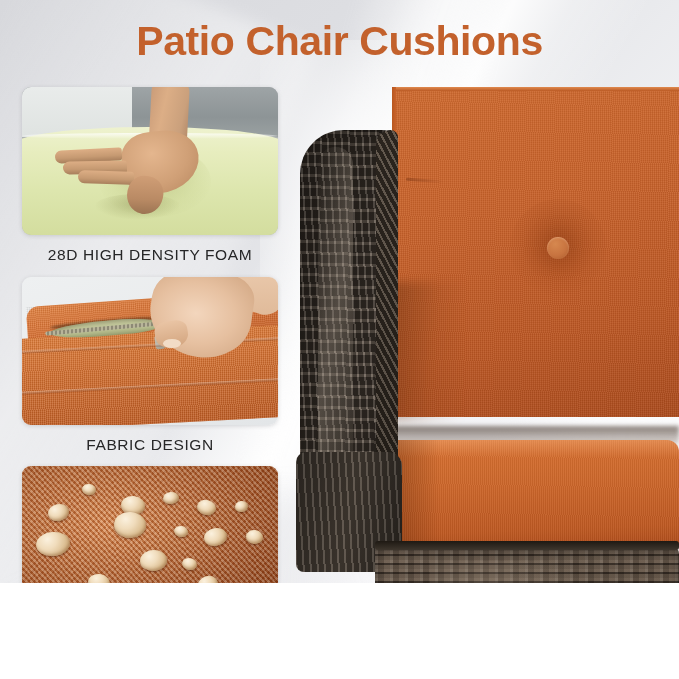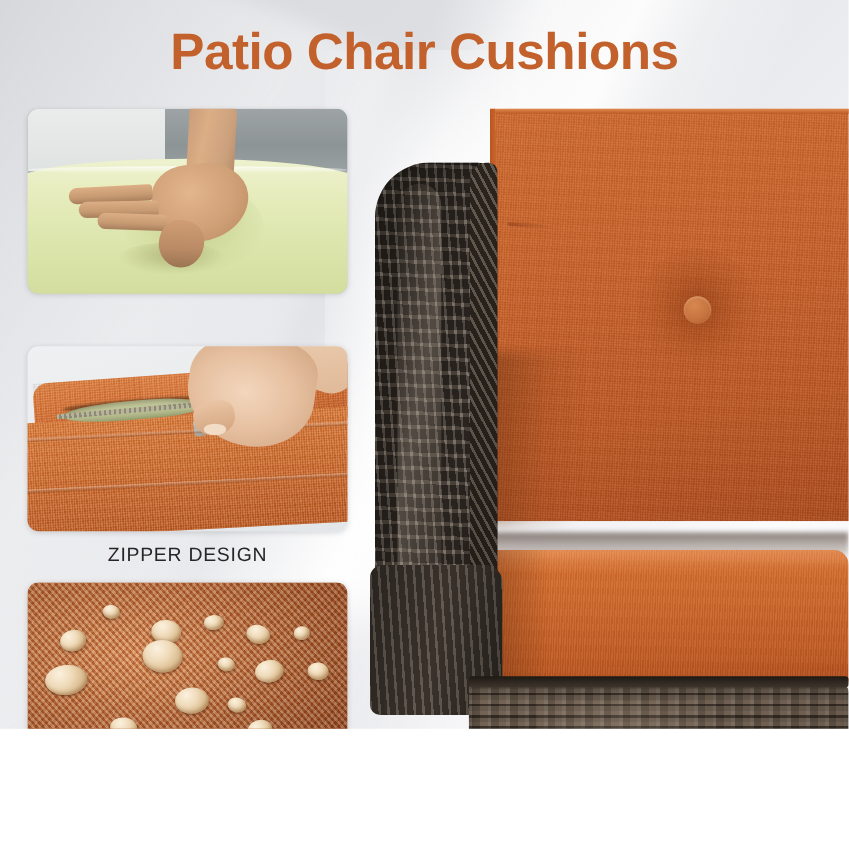--- a/index.html
+++ b/index.html
@@ -429,20 +429,21 @@
         <div class="foam-dip"></div>
         <div class="shadow-under"></div>
         <div class="hand-arm"></div>
         <div class="hand-palm"></div>
         <div class="fing f1"></div>
         <div class="fing f2"></div>
         <div class="fing f3"></div>
         <div class="thumb"></div>
       </div>
     </div>
+    <div class="feature-caption">28D HIGH DENSITY FOAM</div>
   </div>
 
   <div class="feature" id="feature-zipper">
     <div class="feature-img">
       <div class="zip-scene">
         <div class="cush-top">
             <div class="weave"></div>
           </div>
         <div class="cush-body">
             <div class="weave"></div>
@@ -452,21 +453,21 @@
         <div class="zip-track"></div>
         <div class="pull"></div>
         <div class="seam seam1"></div>
         <div class="seam seam2"></div>
         <div class="hand2-arm"></div>
         <div class="hand2"></div>
         <div class="hand2-fing"></div>
         <div class="nail"></div>
       </div>
     </div>
-    <div class="feature-caption">ZIPPER DESIGN</div>
+    <div class="feature-caption">FABRIC DESIGN</div>
   </div>
 
   <div class="feature" id="feature-fabric">
     <div class="feature-img">
       <div class="fab-scene">
         <div class="shade"></div>
         <div id="droplets">
             <div class="drop" style="left: 26px; top: 38px; width: 21px; height: 17px; transform: rotate(-12deg);"></div>
             <div class="drop" style="left: 60px; top: 18px; width: 14px; height: 11px; transform: rotate(8deg);"></div>
             <div class="drop" style="left: 99px; top: 30px; width: 24px; height: 19px; transform: rotate(6deg);"></div>

